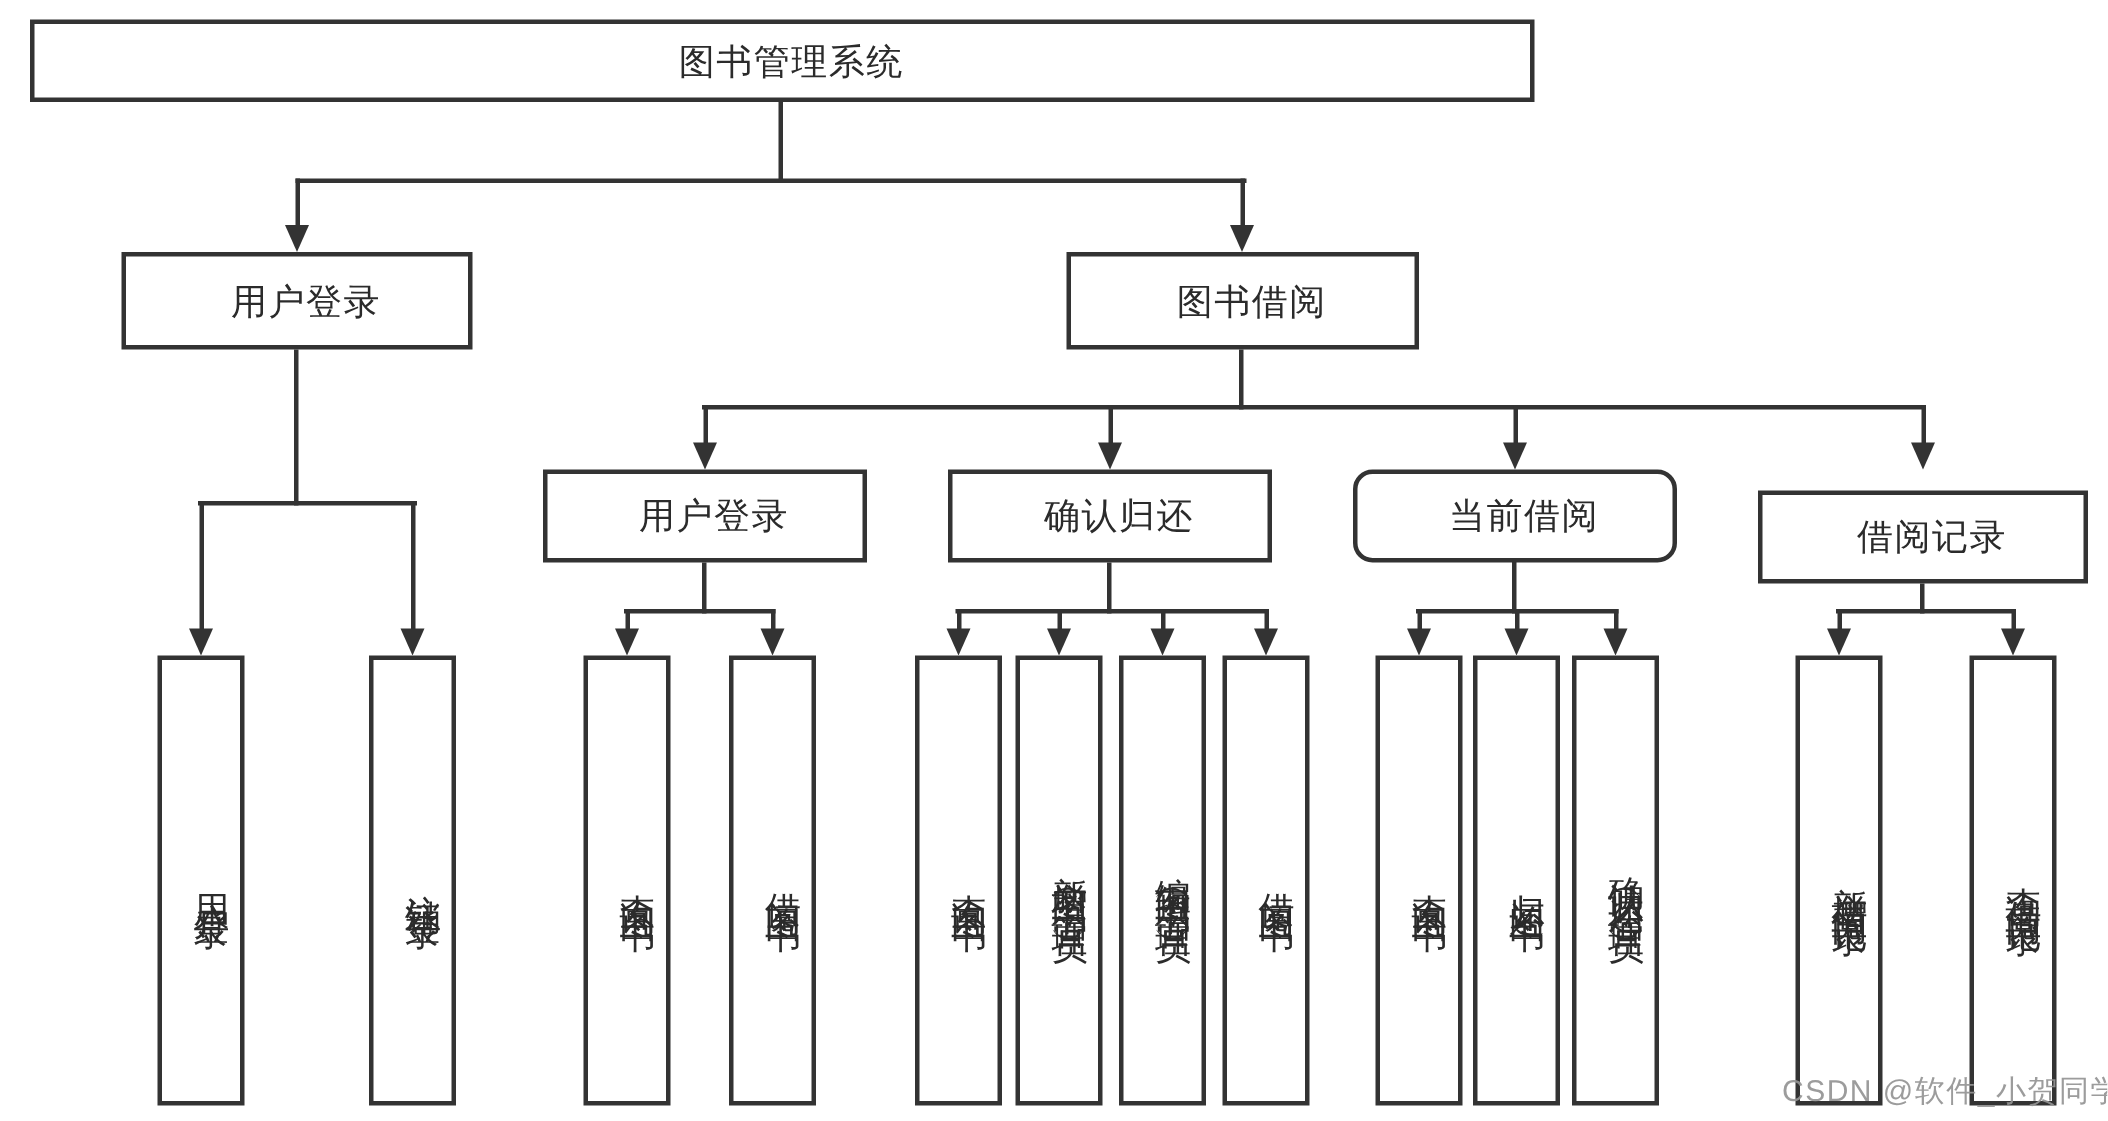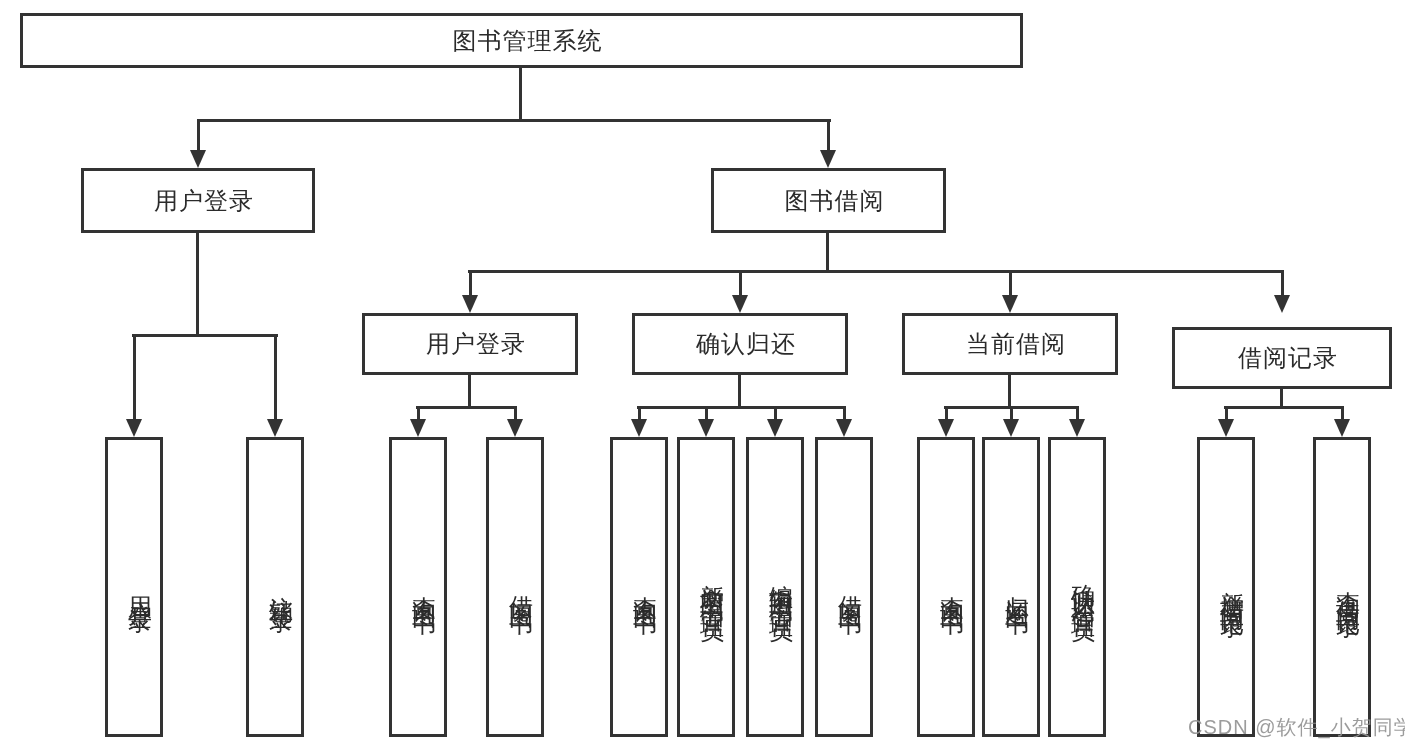--- a/index.html
+++ b/index.html
@@ -123,21 +123,21 @@
   <div class="box hbox" style="left:711px;top:168px;width:235px;height:65px;">
     <span>图书借阅</span>
   </div>
 
   <div class="box hbox" style="left:362px;top:313px;width:216px;height:62px;">
     <span>用户登录</span>
   </div>
   <div class="box hbox" style="left:632px;top:313px;width:216px;height:62px;">
     <span>确认归还</span>
   </div>
-  <div class="box hbox" style="left:902px;top:313px;width:216px;height:62px;">
+  <div class="box hbox" style="left:902px;top:313px;width:216px;height:62px;border-radius:13px;">
     <span>当前借阅</span>
   </div>
   <div class="box hbox" style="left:1172px;top:313px;width:220px;height:62px;margin-top:14px;">
     <span>借阅记录</span>
   </div>
 
   <div class="box vbox" style="left:105px;top:437px;width:58px;height:300px;">
     <span>用户登录</span>
   </div>
   <div class="box vbox" style="left:246px;top:437px;width:58px;height:300px;">

